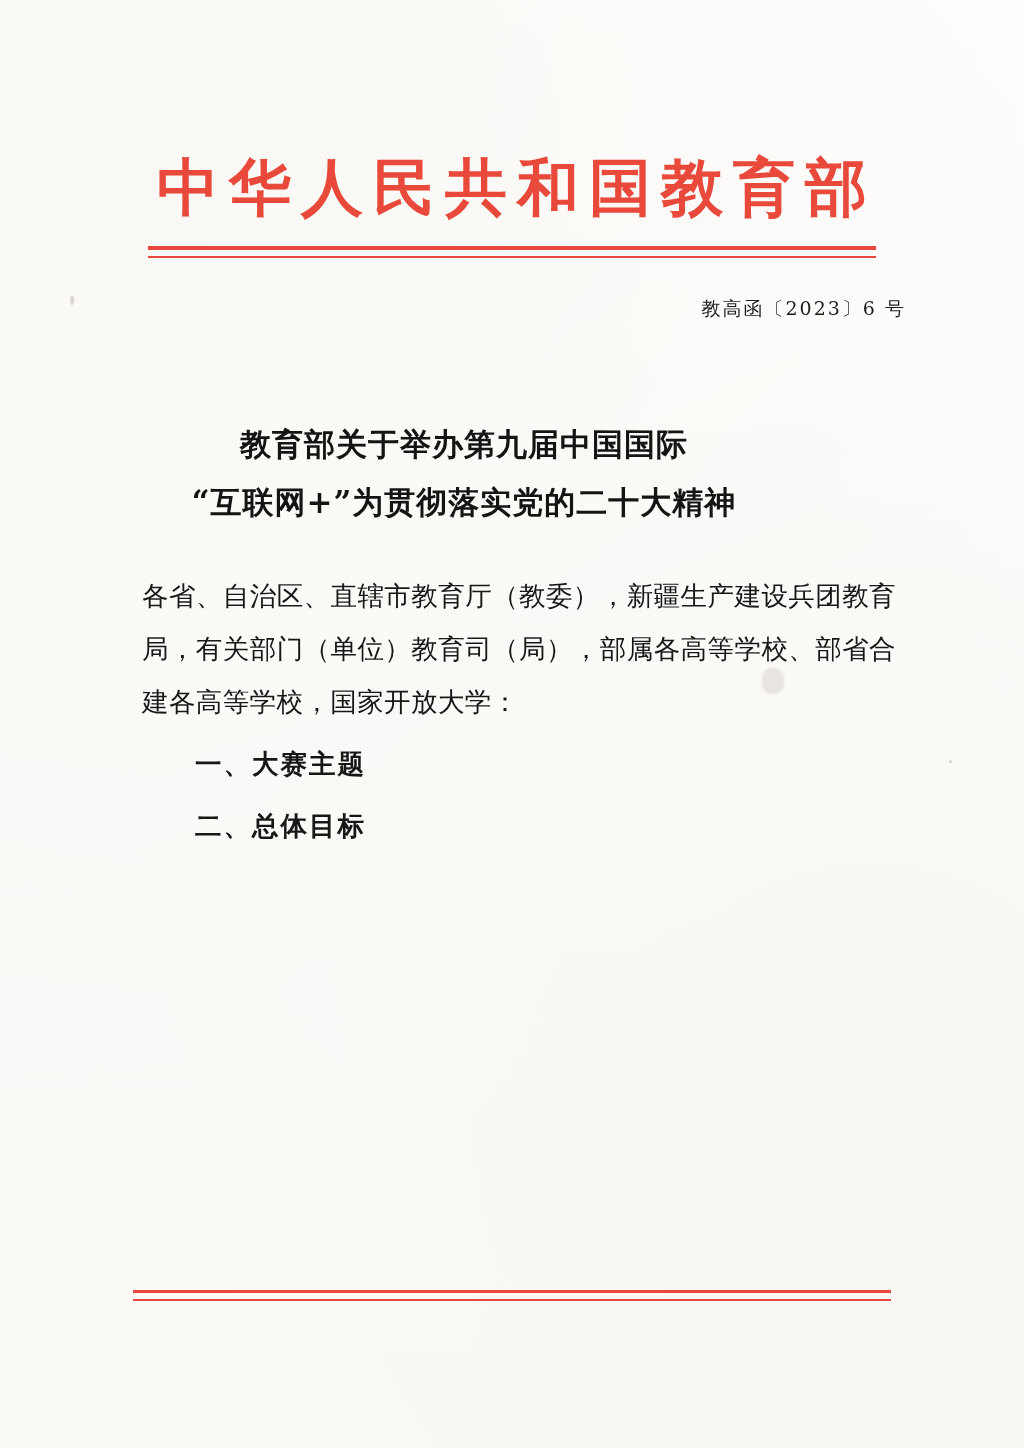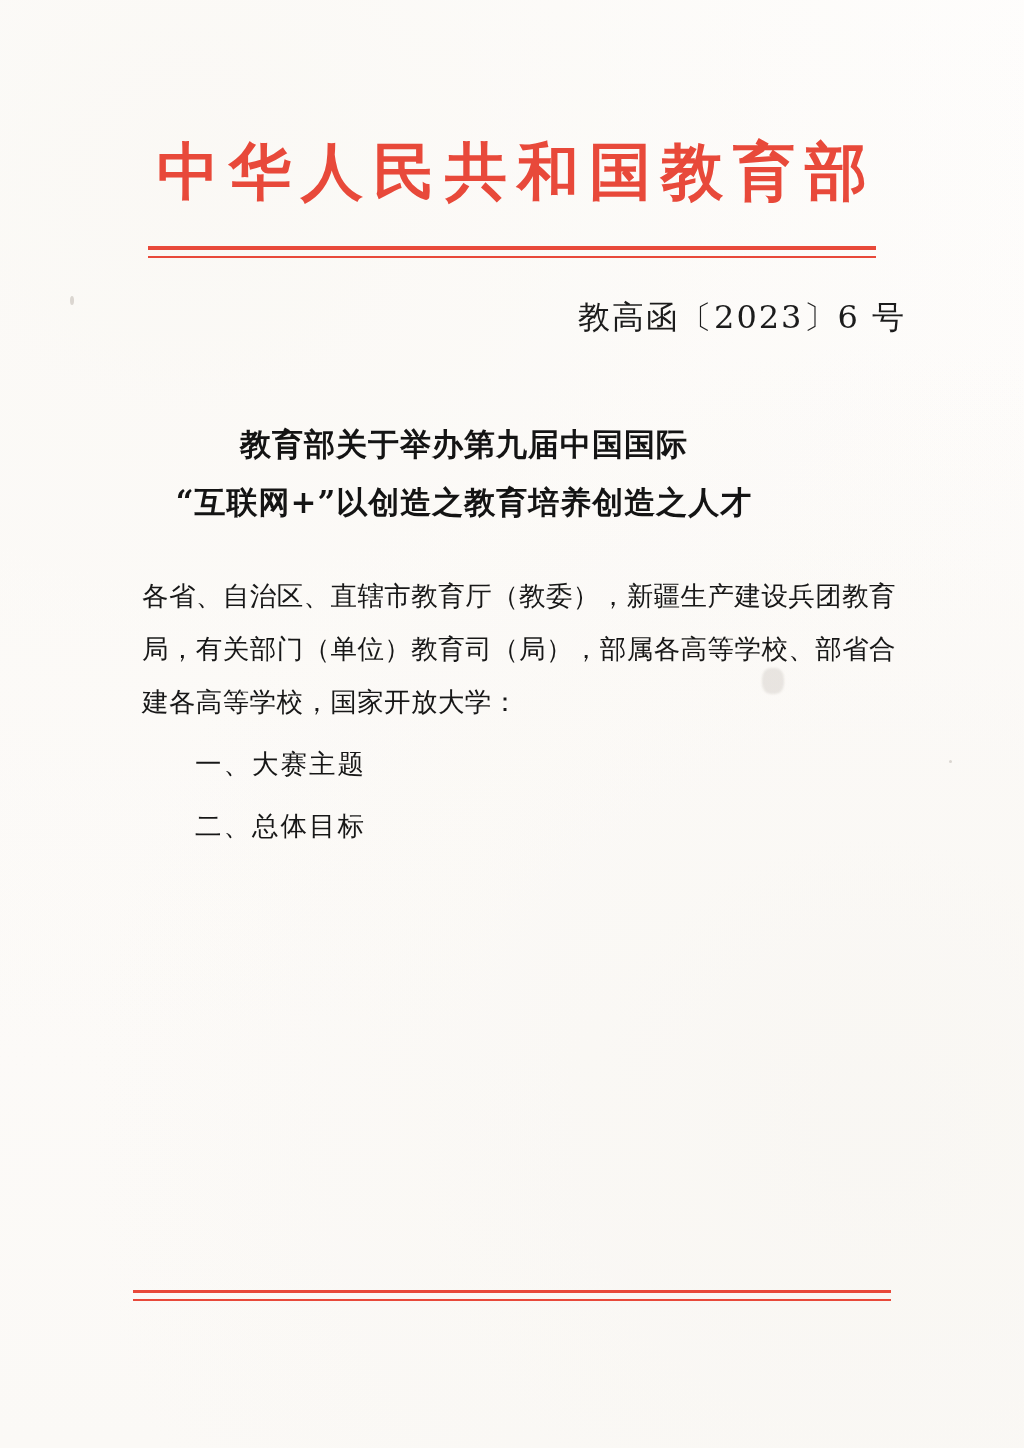--- a/index.html
+++ b/index.html
@@ -39,21 +39,21 @@
     position: absolute;
     left: 0; top: 0;
     width: 1024px;
     height: 1448px;
   }
 
   
   .masthead {
     position: absolute;
     left: 0;
-    top: 136px;
+    top: 152px;
     width: 1024px;
     text-align: center;
   }
   .masthead-title {
     font-family: "DejaVu Serif", "Liberation Serif", serif;
     font-weight: bold;
     font-size: 62px;
     letter-spacing: 10px;
     color: #e8493a;
     text-indent: 10px;
@@ -74,21 +74,21 @@
   .masthead-rule.thin {
     top: 256px;
     height: 2px;
   }
 
   
   .doc-number {
     position: absolute;
     right: 118px;
     top: 296px;
-    font-size: 32px;
+    font-size: 19px;
     letter-spacing: 2px;
     color: #1c1c1c;
     white-space: nowrap;
   }
 
   
   .doc-title {
     position: absolute;
     left: 0;
     top: 415px;
@@ -115,21 +115,21 @@
     text-justify: inter-character;
   }
   .content p {
     margin: 9px;
   }
   .content p.indent {
     text-indent: 2em;
   }
   .content p.heading {
     text-indent: 2em;
-    font-weight: normal;
+    font-weight: bold;
     letter-spacing: 2px;
   }
 
   
   .footer-rule {
     position: absolute;
     left: 133px;
     width: 758px;
     background: #e8493a;
   }
@@ -168,21 +168,21 @@
     <div class="masthead">
       <div class="masthead-title">中华人民共和国教育部</div>
     </div>
     <div class="masthead-rule thick"></div>
     <div class="masthead-rule thin"></div>
 
     <div class="doc-number">教高函〔2023〕6 号</div>
 
     <div class="doc-title">
       <div>教育部关于举办第九届中国国际</div>
-      <div>“互联网+”以创造之教育培养创造之人才</div>
+      <div>“互联网+”为贯彻落实党的二十大精神</div>
     </div>
 
     <div class="content">
       <p>各省、自治区、直辖市教育厅（教委），新疆生产建设兵团教育局，有关部门（单位）教育司（局），部属各高等学校、部省合建各高等学校，国家开放大学：</p>
       <p class="heading">一、大赛主题</p>
       <p class="heading">二、总体目标</p>
     </div>
 
     <div class="footer-rule thick"></div>
     <div class="footer-rule thin"></div>

